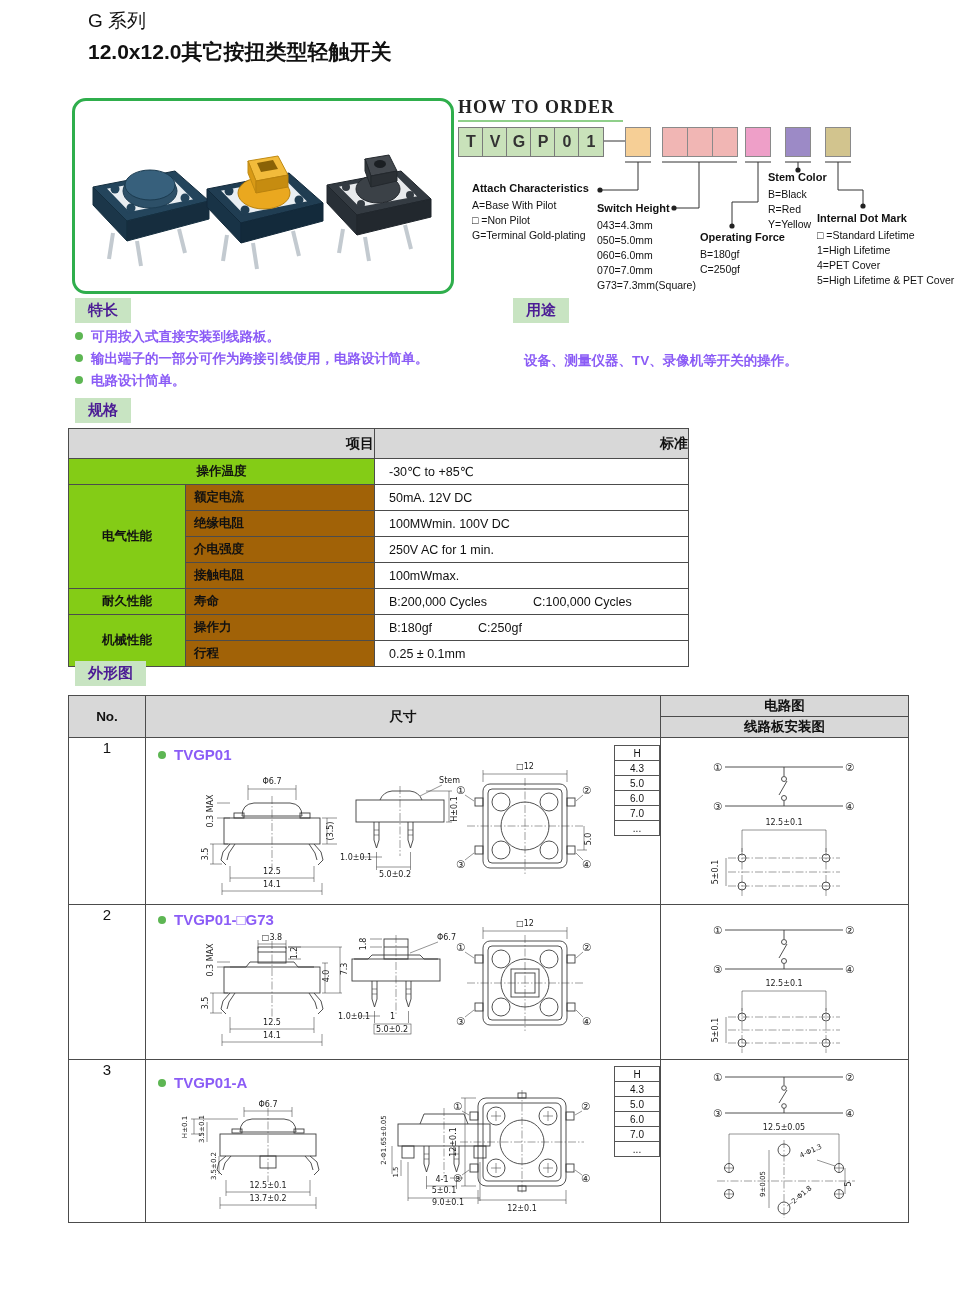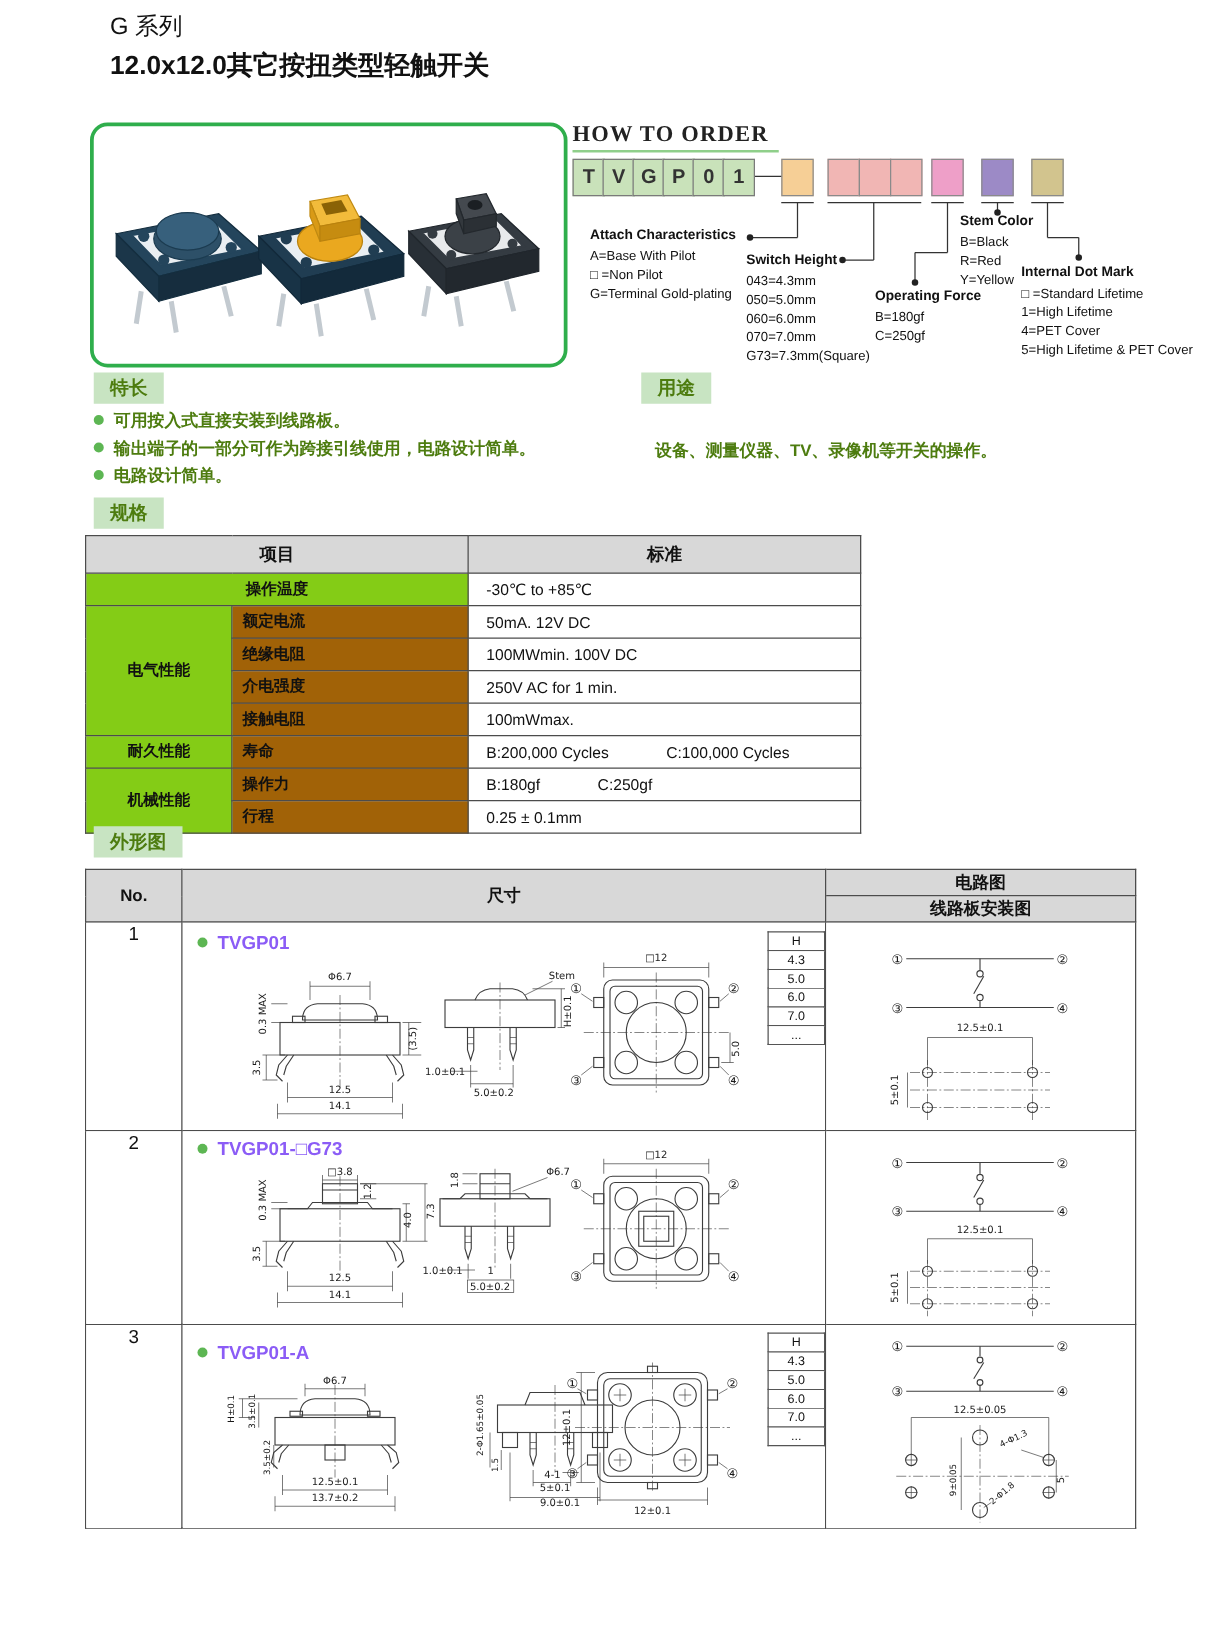--- a/index.html
+++ b/index.html
@@ -14,27 +14,27 @@
   
   .hto-title{left:458px;top:97px;font-family:"Liberation Serif","DejaVu Serif",serif;font-size:18px;
              font-weight:600;letter-spacing:1px;color:#222;border-bottom:2px solid #8fcf8a;padding:0 8px 2px 0;}
   .codebox{position:absolute;top:127px;width:24px;height:28px;border:1px solid #7a7a7a;
            font-size:16px;font-weight:bold;color:#333;text-align:center;line-height:28px;background:#c9e2ba;}
   .cbox{position:absolute;top:127px;width:24px;height:28px;border:1px solid #8a8a8a;}
   .ho-group{position:absolute;font-size:10.5px;line-height:15px;color:#111;}
   .ho-group .ttl{font-weight:bold;font-size:11px;margin-bottom:2px;}
   .hto-lines{left:455px;top:95px;pointer-events:none;}
   
-  .badge{background:#c8e4c2;color:#4d7c0f;font-size:15px;font-weight:600;padding:3px 13px;display:inline-block;}
-  .feat-line{position:absolute;font-size:13.5px;font-weight:600;color:#4d7c0f;}
+  .badge{background:#c8e4c2;color:#4c1d95;font-size:15px;font-weight:600;padding:3px 13px;display:inline-block;}
+  .feat-line{position:absolute;font-size:13.5px;font-weight:600;color:#8b5cf6;}
   .gdot{display:inline-block;width:8px;height:8px;border-radius:50%;background:#5db653;margin-right:8px;vertical-align:1px;}
   
   table.spec{position:absolute;left:68px;top:428px;border-collapse:collapse;table-layout:fixed;}
   table.spec th,table.spec td{border:1px solid #4c4c4c;font-size:12.5px;padding:0 0 0 8px;height:25px;}
-  table.spec th{background:#d8d8d8;font-size:14px;font-weight:600;text-align:center;padding:0;height:29px;}
+  table.spec th{background:#d8d8d8;font-size:14px;font-weight:600;text-align:right;padding:0;height:29px;}
   table.spec td.c{background:#84cc16;text-align:center;font-weight:600;padding:0;}
   table.spec td.i{background:#a16207;font-weight:600;}
   table.spec td.v{background:#fff;padding-left:14px;font-weight:400;}
   .v2{margin-left:46px;}
   
   table.out{position:absolute;left:68px;top:695px;border-collapse:collapse;table-layout:fixed;}
   table.out th,table.out td{border:1px solid #4c4c4c;}
   table.out th{background:#d8d8d8;font-size:13.5px;font-weight:600;text-align:center;}
   table.out td{background:#fff;vertical-align:top;position:relative;}
   td.no{text-align:center;vertical-align:middle;font-size:15px;}

